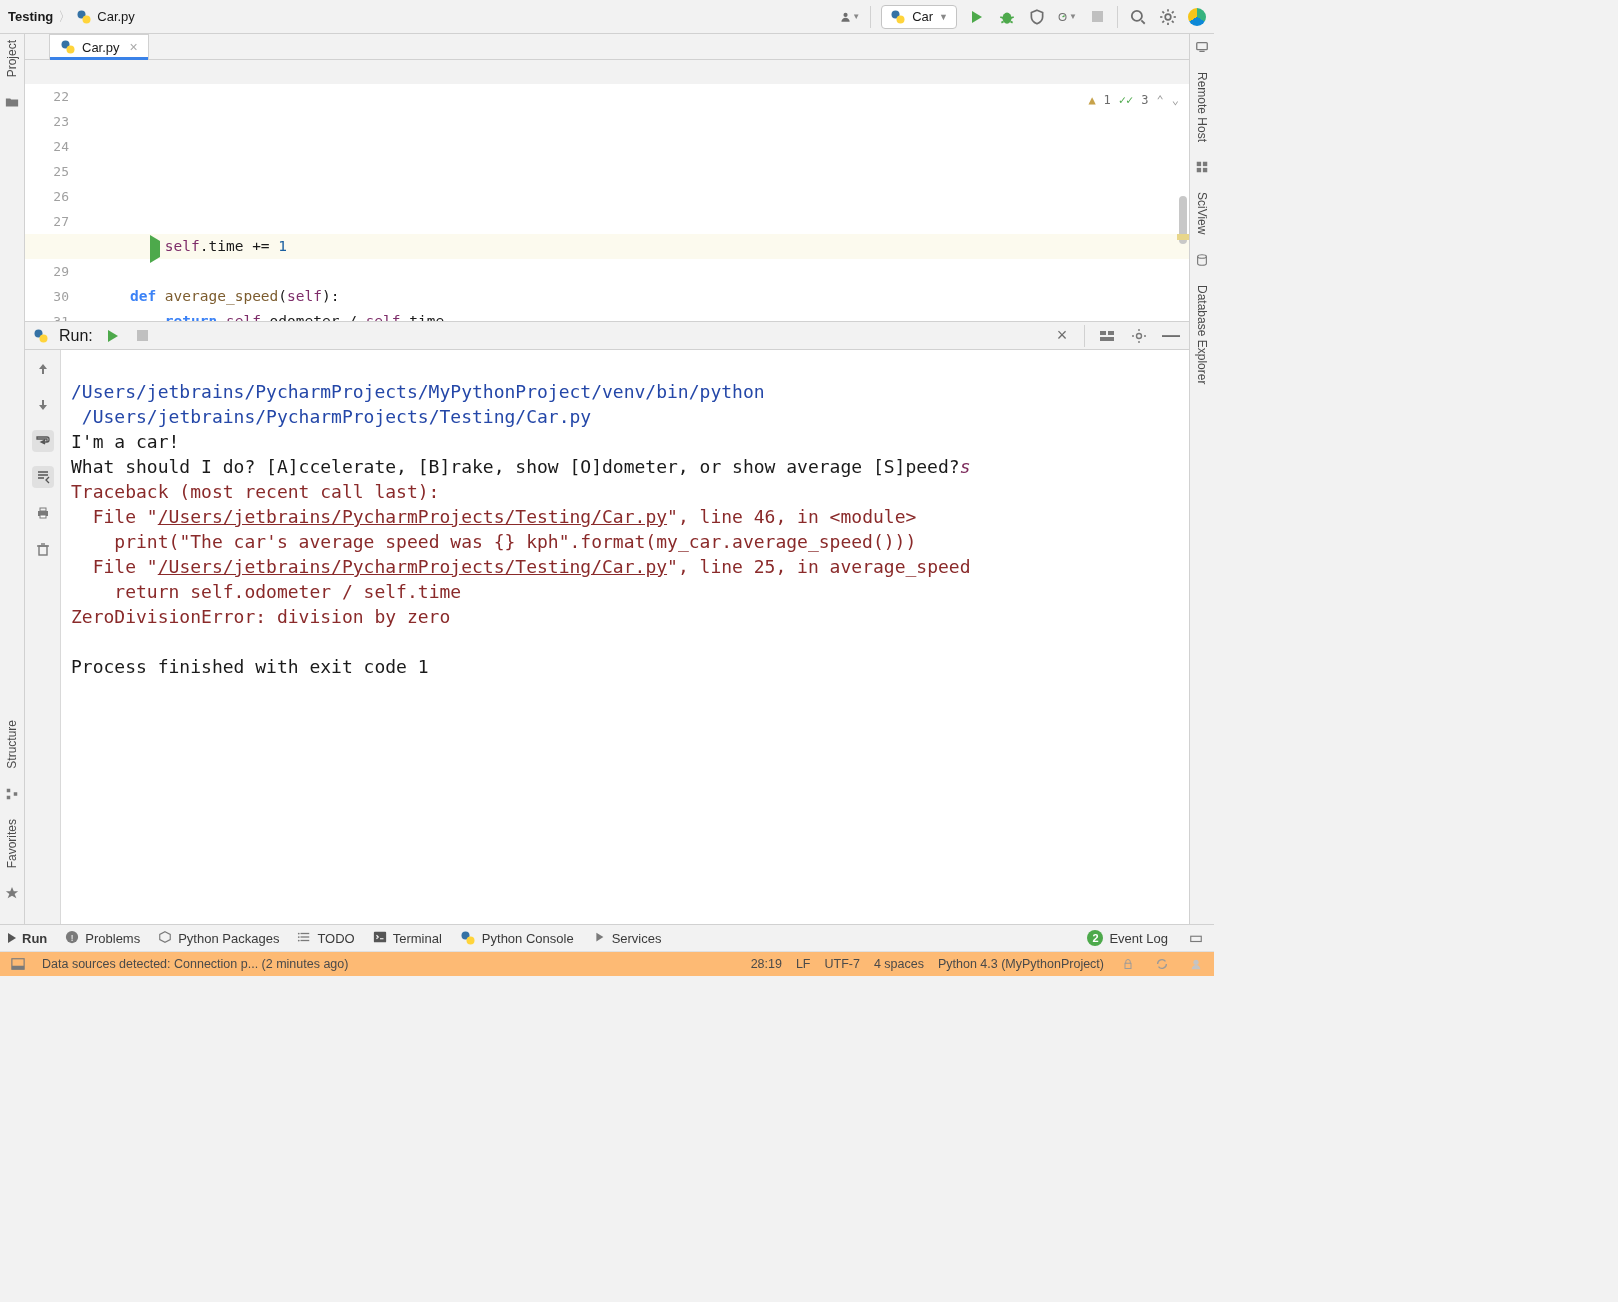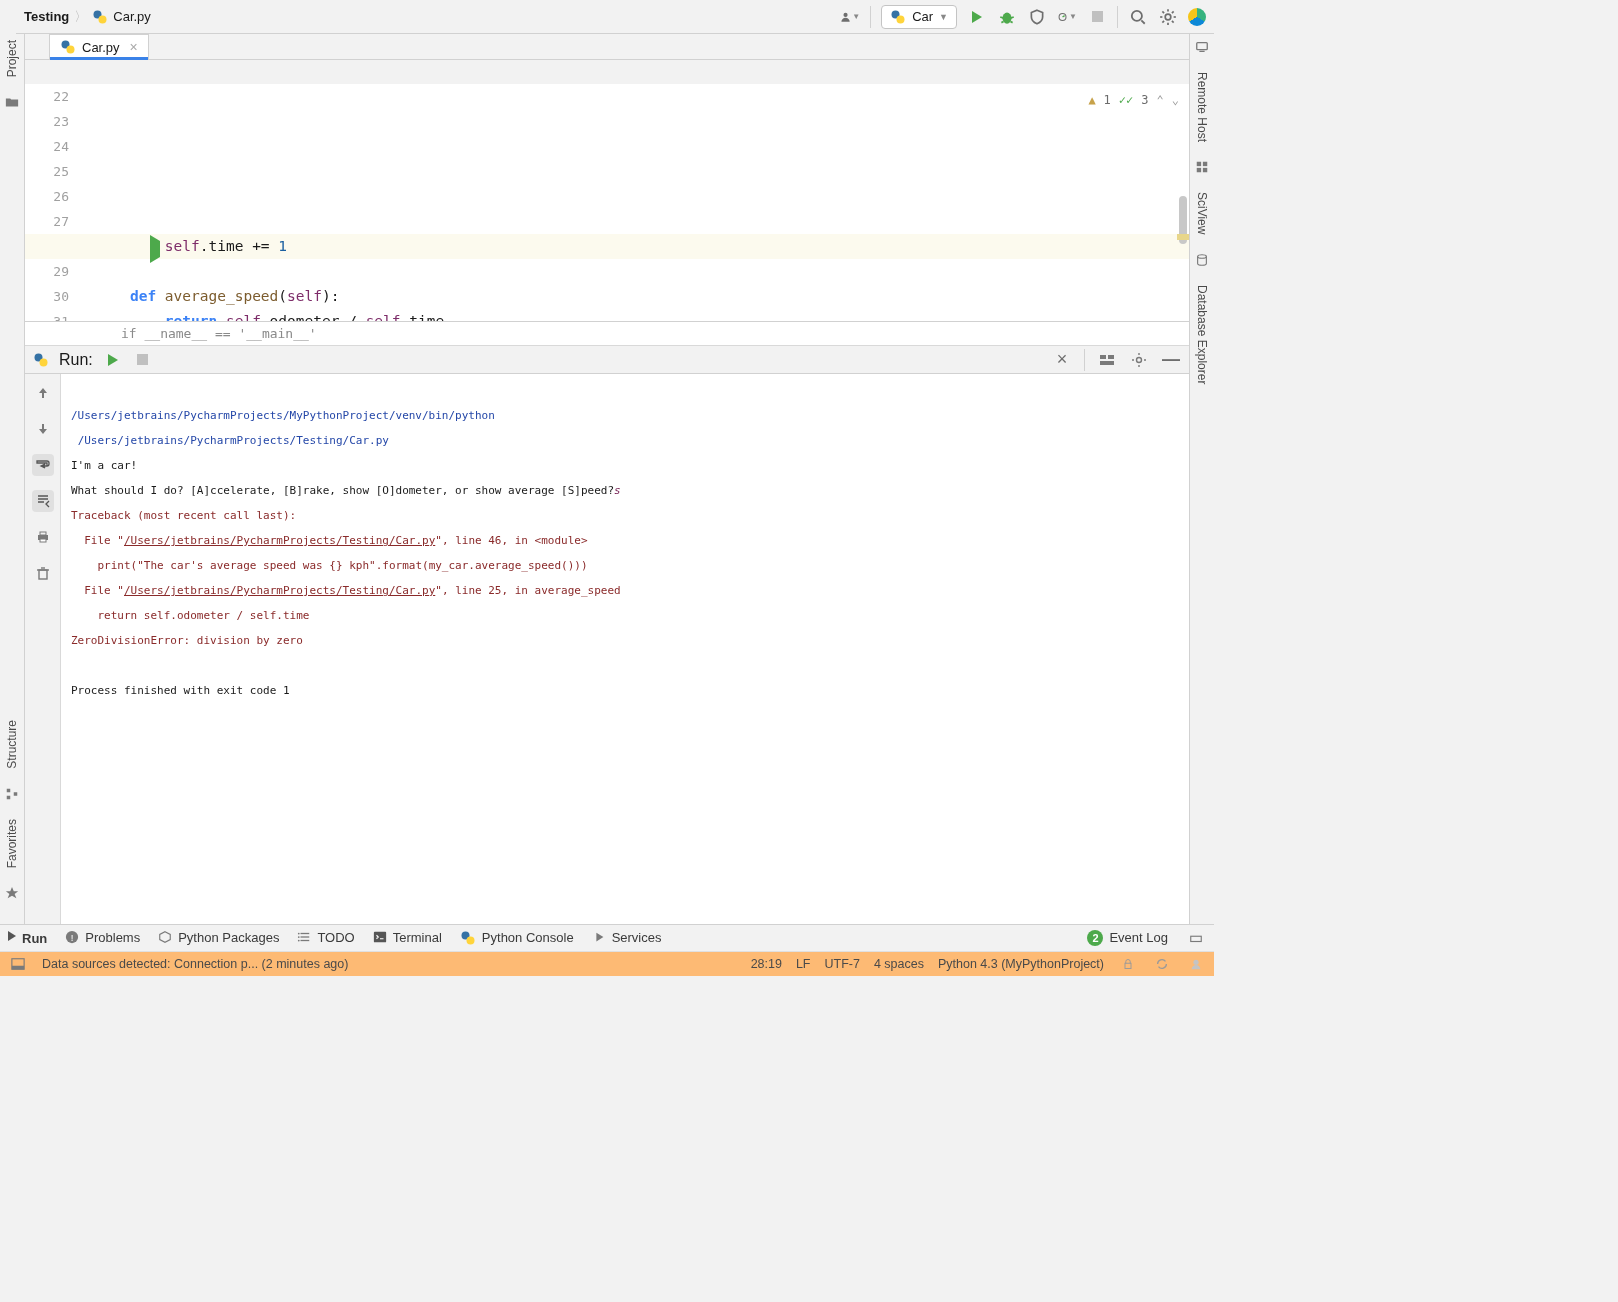--- a/index.html
+++ b/index.html
@@ -13,21 +13,20 @@
   overflow: hidden;
 }
 .topbar {
   height: 34px;
   background: #f2f2f2;
   border-bottom: 1px solid #d1d1d1;
   display: flex;
   align-items: center;
   padding: 0 8px;
   gap: 6px;
-  margin-left: 16px;
 }
 .breadcrumb { display: flex; align-items: center; gap: 5px; font-size: 13px; }
 .breadcrumb .sep { color: #b8b8b8; }
 .bold { font-weight: 700; }
 .spacer { flex: 1; }
 .pyfile-icon { width: 16px; height: 16px; display: inline-flex; align-items: center; justify-content: center; }
 .pyfile-icon svg { width: 16px; height: 16px; }
 .toolbar-right { display: flex; align-items: center; gap: 10px; }
 .run-config-btn {
   display: flex; align-items: center; gap: 6px;
@@ -120,33 +119,33 @@
 .runbar-right { margin-left: auto; display: flex; align-items: center; gap: 12px; color: #7a7a7a; }
 
 .run-body { flex: 1; display: flex; background: #fff; overflow: hidden; }
 .run-toolbar {
   width: 36px; background: #f2f2f2; border-right: 1px solid #d9d9d9;
   display: flex; flex-direction: column; align-items: center; padding-top: 8px; gap: 14px;
 }
 .run-toolbar .ti { width: 22px; height: 22px; display: flex; align-items: center; justify-content: center; color: #7a7a7a; border-radius: 4px; }
 .run-toolbar .ti.active { background: #e0e0e0; }
 .console {
-  flex: 1; font-family: Menlo, Consolas, monospace; font-size: 11px; line-height: 25px;
+  flex: 1; font-family: Menlo, Consolas, monospace; font-size: 18px; line-height: 25px;
   padding: 4px 10px; white-space: pre-wrap; overflow: hidden;
 }
 .c-path { color: #2447a8; }
 .c-user { color: #7c2a5b; font-style: italic; }
 .c-err { color: #8a2a2a; }
 .c-link { text-decoration: underline; }
 
 .bottombar {
   height: 27px; background: #f2f2f2; border-top: 1px solid #d1d1d1;
   display: flex; align-items: center; padding: 0 8px; gap: 18px; font-size: 13px;
 }
-.bottombar .bbitem { display: flex; gap: 6px; color: #3a3a3a; }
+.bottombar .bbitem { display: flex; align-items: center; gap: 6px; color: #3a3a3a; }
 .bottombar .bbitem.active { font-weight: 700; }
 .bbtri { width: 0; height: 0; border-top: 5px solid transparent; border-bottom: 5px solid transparent; border-left: 8px solid #555; }
 .count-badge {
   display: inline-flex; width: 16px; height: 16px; border-radius: 50%;
   background: #4da94b; color: #fff; font-size: 11px; font-weight: 700;
   align-items: center; justify-content: center;
 }
 .bottombar .push { margin-left: auto; }
 
 .statusbar {
@@ -309,23 +308,20 @@
           <span class="ok">✓✓</span>
           <span>3</span>
           <span class="chevs">⌃</span>
           <span class="chevs">⌄</span>
         </div>
         <div class="minimap-thumb"></div>
         <div class="overview-mark" style="top:150px;background:#e8d68a;"></div>
       <div class="codeline"><span>        </span><span class="self">self</span><span>.time += </span><span class="num">1</span></div><div class="codeline">&nbsp;</div><div class="codeline"><span>    </span><span class="kw">def </span><span class="fn">average_speed</span><span>(</span><span class="self">self</span><span>):</span></div><div class="codeline"><span>        </span><span class="kw">return </span><span class="self">self</span><span>.odometer / </span><span class="self">self</span><span>.time</span></div></div>
     </div>
 
-    <div class="context-bar">
-      <span>if __name__ == '__main__'</span>
-    </div>
 
     <div class="runbar">
       <span class="pyfile-icon">
         <svg viewBox="0 0 16 16">
             <circle cx="5.5" cy="5.5" r="4" fill="#3572A5"></circle>
             <circle cx="10.5" cy="10.5" r="4" fill="#FFD43B"></circle>
           </svg>
       </span>
       <span class="label">Run:</span>
       <span class="icon-btn icon-green">

